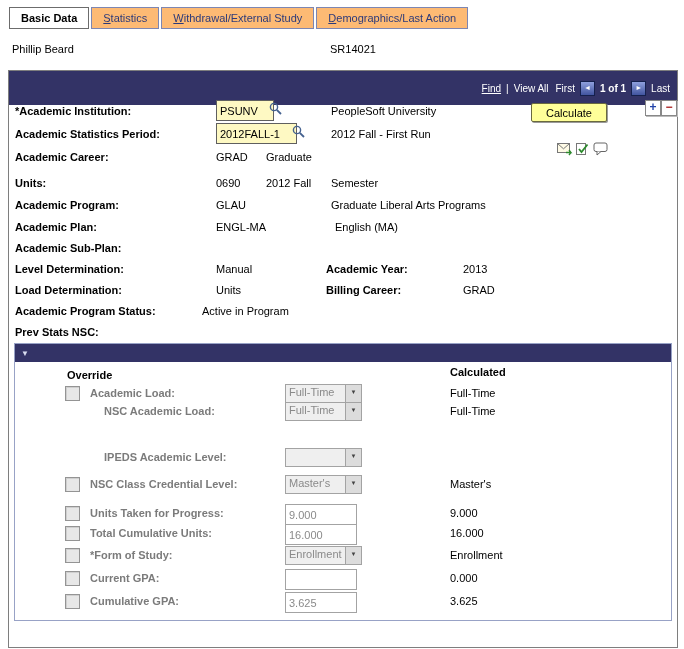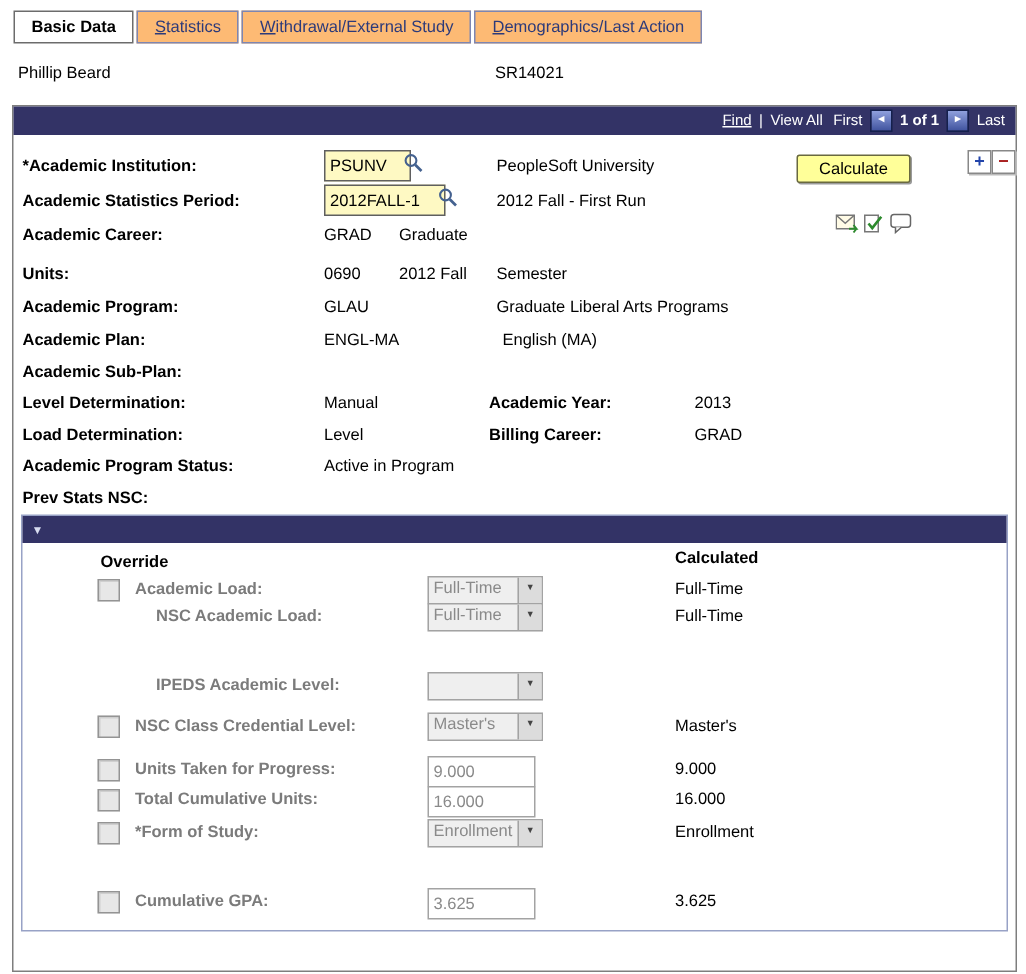--- a/index.html
+++ b/index.html
@@ -9,21 +9,21 @@
   .tabbar{position:absolute;left:9px;top:7px;display:flex;align-items:flex-end;gap:2px;}
   .tab{display:inline-block;padding:4px 11px;background:#fdba74;border:1px solid #7d86b2;
        color:#2c3a7a;cursor:pointer;white-space:nowrap;}
   .tab::first-letter{text-decoration:underline;}
   .tab.active{background:#fff;border-color:#6c6c6c;color:#000;font-weight:bold;}
   .tab.active::first-letter{text-decoration:none;}
   .pname{position:absolute;left:12px;top:43px;}
   .pid{position:absolute;left:330px;top:43px;}
   
   .gb{position:absolute;left:8px;top:70px;width:668px;height:576px;border:1px solid #7e7e7e;background:#fff;}
-  .nvbar{position:absolute;left:0;top:0;right:0;height:19px;background:#333366;display:flex;
+  .nvbar{position:absolute;left:0;top:0;right:0;height:34px;background:#333366;display:flex;
          align-items:center;justify-content:flex-end;gap:5px;padding-right:7px;color:#fff;font-size:10px;}
   .nv-link{text-decoration:underline;cursor:pointer;}
   .nv-first{margin-left:2px;}
   .nv-btn{width:13px;height:13px;background:linear-gradient(#8fa0dd,#41549f);border:1px solid #15204d;
           color:#fff;font-size:7px;line-height:12px;text-align:center;cursor:pointer;}
   .nv-page{font-weight:bold;}
   
   .lbl{position:absolute;font-weight:bold;white-space:nowrap;}
   .val{position:absolute;white-space:nowrap;}
   .txt{position:absolute;height:17px;border:1px solid #5f5f5f;background:#fef9c3;color:#000;
@@ -145,26 +145,26 @@
     <div class="val" style="left:326px;top:150px">English (MA)</div>
 
     <div class="lbl" style="left:6px;top:171px">Academic Sub-Plan:</div>
 
     <div class="lbl" style="left:6px;top:192px">Level Determination:</div>
     <div class="val" style="left:207px;top:192px">Manual</div>
     <div class="lbl" style="left:317px;top:192px">Academic Year:</div>
     <div class="val" style="left:454px;top:192px">2013</div>
 
     <div class="lbl" style="left:6px;top:213px">Load Determination:</div>
-    <div class="val" style="left:207px;top:213px">Level</div>
+    <div class="val" style="left:207px;top:213px">Units</div>
     <div class="lbl" style="left:317px;top:213px">Billing Career:</div>
     <div class="val" style="left:454px;top:213px">GRAD</div>
 
     <div class="lbl" style="left:6px;top:234px">Academic Program Status:</div>
-    <div class="val" style="left:207px;top:234px">Active in Program</div>
+    <div class="val" style="left:193px;top:234px">Active in Program</div>
 
     <div class="lbl" style="left:6px;top:255px">Prev Stats NSC:</div>
 
     <div class="sec">
       <div class="sec-hdr">
         <span class="tri">▼</span>
       </div>
       <div class="colh" style="left:52px;top:25px">Override</div>
       <div class="colh" style="left:435px;top:22px">Calculated</div>
 
@@ -223,20 +223,26 @@
       <div class="ovrow" style="top:202px">
         <span class="cb"></span>
         <span class="ovl">*Form of Study:</span>
         <span class="sel">
           <span class="sv">Enrollment</span>
           <span class="sa">▼</span>
         </span>
         <span class="ovc">Enrollment</span>
       </div>
 
+      <div class="ovrow" style="top:225px">
+        <span class="cb"></span>
+        <span class="ovl">Current GPA:</span>
+        <input class="din" value="" style="">
+        <span class="ovc">0.000</span>
+      </div>
 
       <div class="ovrow" style="top:248px">
         <span class="cb"></span>
         <span class="ovl">Cumulative GPA:</span>
         <input class="din" value="3.625" style="">
         <span class="ovc">3.625</span>
       </div>
     </div>
   </div>
 </div>

